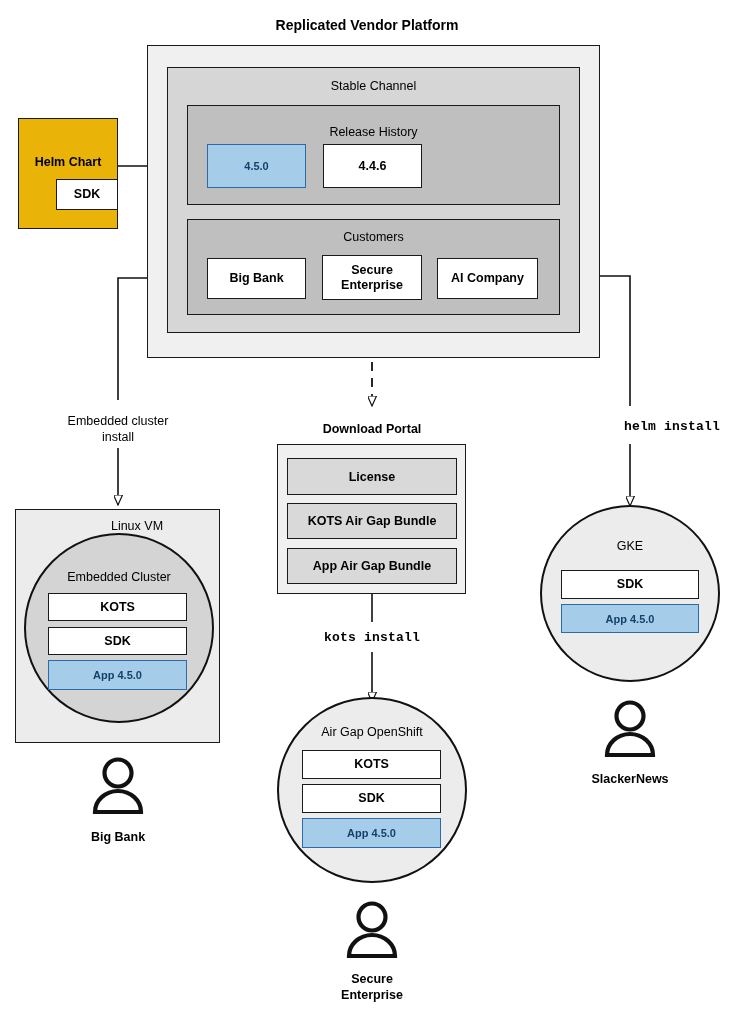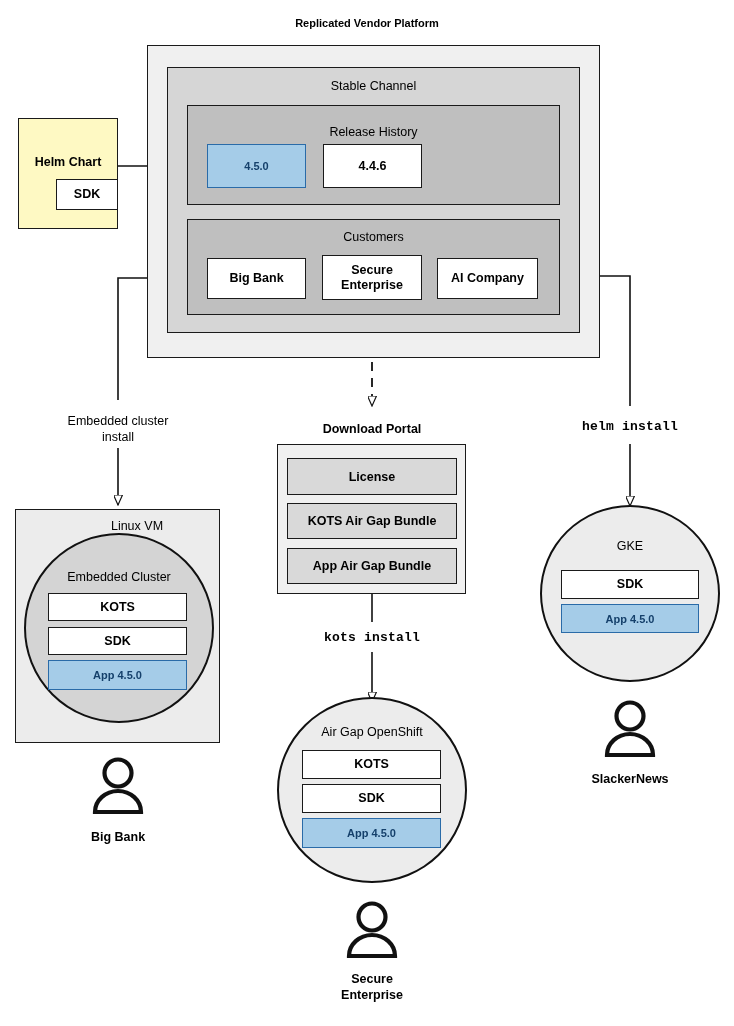--- a/index.html
+++ b/index.html
@@ -65,21 +65,21 @@
     <g stroke="#111" fill="none">
       <circle cx="372" cy="917" r="13.5" stroke-width="4.2"></circle>
       <path d="M349,956 a23,21 0 0 1 46,0 z" stroke-width="4.2" fill="none"></path>
     </g>
     <g stroke="#111" fill="none">
       <circle cx="630" cy="716" r="13.5" stroke-width="4.2"></circle>
       <path d="M607,755 a23,21 0 0 1 46,0 z" stroke-width="4.2" fill="none"></path>
     </g>
   </svg>
 
-  <div class="lbl-title" style="left:167px;top:17px;width:400px;font-size:11px;">Replicated Vendor Platform</div>
+  <div class="lbl-title" style="left:167px;top:17px;width:400px;font-size:14px;">Replicated Vendor Platform</div>
 
   <div class="node p-outer" style="left:147px;top:45px;width:453px;height:313px;"></div>
 
   <div class="node p-mid" style="left:167px;top:67px;width:413px;height:266px;"></div>
   <div class="lbl" style="left:167px;top:79px;width:413px;">Stable Channel</div>
 
   <div class="node p-inner" style="left:187px;top:105px;width:373px;height:100px;"></div>
   <div class="lbl" style="left:187px;top:125px;width:373px;">Release History</div>
 
   <div class="node box-blue" style="left:207px;top:144px;width:99px;height:44px;">4.5.0</div>
@@ -90,32 +90,32 @@
 
   <div class="node box-white" style="left:207px;top:258px;width:99px;height:41px;">Big Bank</div>
   <div class="node box-white" style="left:322px;top:255px;width:100px;height:45px;">
     <div style="line-height:1.15;">
       <span>Secure</span><br>
       <span>Enterprise</span>
     </div>
   </div>
   <div class="node box-white" style="left:437px;top:258px;width:101px;height:41px;">AI Company</div>
 
-  <div class="node" style="left:18px;top:118px;width:100px;height:111px;background:#fef9c3;border:1.8px solid #1a1a1a;
+  <div class="node" style="left:18px;top:118px;width:100px;height:111px;background:#eab308;border:1.8px solid #1a1a1a;
               align-items:center;justify-content:center;">
     <span style="font-weight:bold;font-size:12.5px;position:relative;top:-12px;">Helm Chart</span>
   </div>
   <div class="node box-white" style="left:56px;top:179px;width:62px;height:31px;">SDK</div>
 
   <div class="lbl" style="left:38px;top:414px;width:160px;">
     <span>Embedded cluster</span><br>
     <span>install</span>
   </div>
 
-  <div class="lbl-mono" style="left:540px;top:419px;width:180px;">helm install</div>
+  <div class="lbl-mono" style="left:540px;top:419px;width:180px;text-align:right;">helm install</div>
 
   <div class="lbl-mono" style="left:282px;top:630px;width:180px;">kots install</div>
 
   <div class="lbl-title" style="left:282px;top:422px;width:180px;">Download Portal</div>
   <div class="node" style="left:277px;top:444px;width:189px;height:150px;background:#f0f0f0;border:1.8px solid #1a1a1a;"></div>
   <div class="node box-gray" style="left:287px;top:458px;width:170px;height:37px;">License</div>
   <div class="node box-gray" style="left:287px;top:503px;width:170px;height:36px;">KOTS Air Gap Bundle</div>
   <div class="node box-gray" style="left:287px;top:548px;width:170px;height:36px;">App Air Gap Bundle</div>
 
   <div class="node" style="left:15px;top:509px;width:205px;height:234px;background:#ececec;border:1.8px solid #1a1a1a;"></div>

